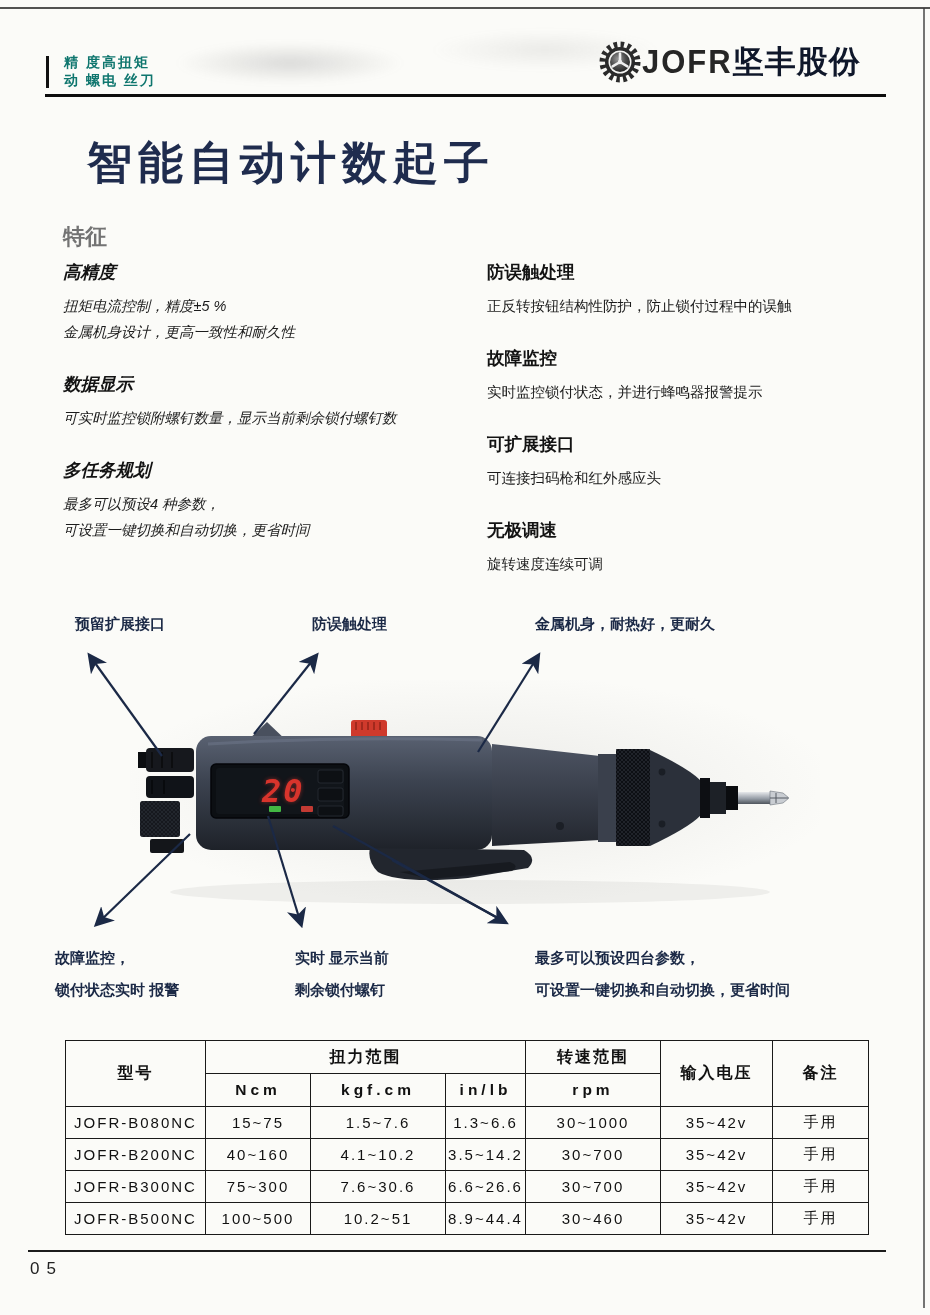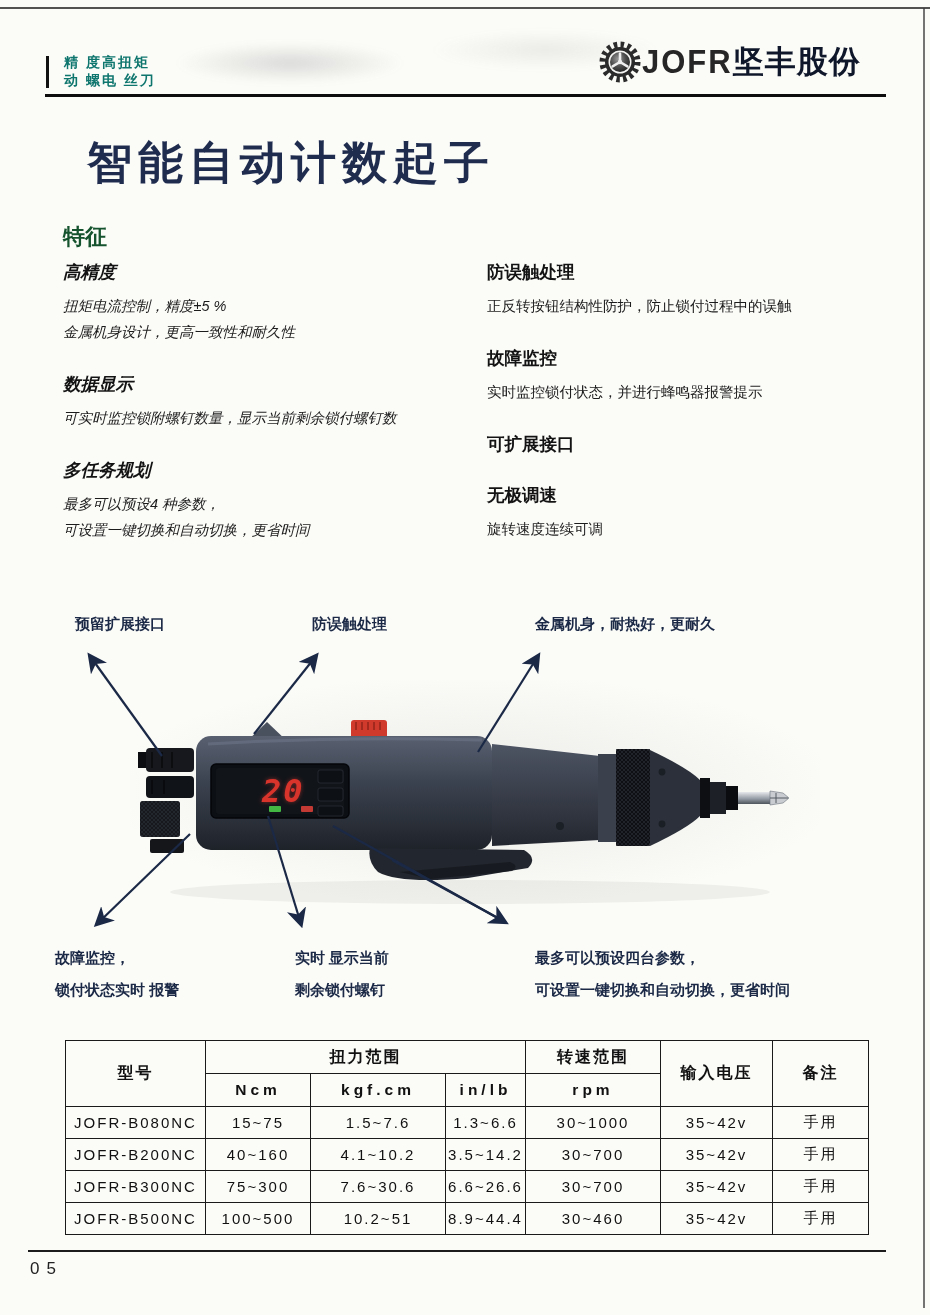--- a/index.html
+++ b/index.html
@@ -18,21 +18,21 @@
            background:radial-gradient(ellipse,rgba(110,110,110,.22),rgba(110,110,110,0) 70%);filter:blur(3px);}
   .smudge2{left:430px;top:30px;width:230px;height:40px;border-radius:50%;
            background:radial-gradient(ellipse,rgba(120,120,120,.12),rgba(120,120,120,0) 70%);filter:blur(3px);}
   .brand{left:598px;top:34px;height:56px;display:flex;align-items:center;}
   .brand .logo-text{font-size:31px;font-weight:900;letter-spacing:2px;color:#262626;transform:scaleY(1.08);}
   .brand .company{font-size:31px;font-weight:900;color:#0f172a;letter-spacing:1px;}
   .header-rule{left:45px;top:94px;width:841px;height:2.5px;background:#0d0d0d;}
 
   
   .page-title{left:63px;top:133px;font-size:45px;font-weight:bold;letter-spacing:6px;color:#1f2c4e;margin-left:24px;}
-  .features-heading{left:63px;top:222px;font-size:22px;font-weight:bold;color:#14532d;}
+  .features-heading{left:63px;top:222px;font-size:22px;font-weight:bold;color:#737373;}
   .col{width:400px;}
   .col-left{left:63px;top:260px;font-style:italic;}
   .col-right{left:487px;top:260px;}
   .feat{margin-bottom:27px;}
   .feat h4{margin:0 0 9px 0;font-size:17.5px;font-weight:bold;color:#131313;}
   .feat p{margin:0;font-size:14.5px;line-height:26px;color:#1c1c1c;}
 
   
   .photo-glow{left:130px;top:680px;width:690px;height:220px;
               background:radial-gradient(ellipse,rgba(150,150,148,.16),rgba(150,150,148,0) 75%);}
@@ -116,20 +116,21 @@
     <div class="feat">
       <h4>防误触处理</h4>
       <p>正反转按钮结构性防护，防止锁付过程中的误触</p>
     </div>
     <div class="feat">
       <h4>故障监控</h4>
       <p>实时监控锁付状态，并进行蜂鸣器报警提示</p>
     </div>
     <div class="feat">
       <h4>可扩展接口</h4>
+      <p>可连接扫码枪和红外感应头</p>
     </div>
     <div class="feat">
       <h4>无极调速</h4>
       <p>旋转速度连续可调</p>
     </div>
   </div>
 
   <div class="abs photo-glow"></div>
 
   <div class="abs callout ct-1">预留扩展接口</div>

